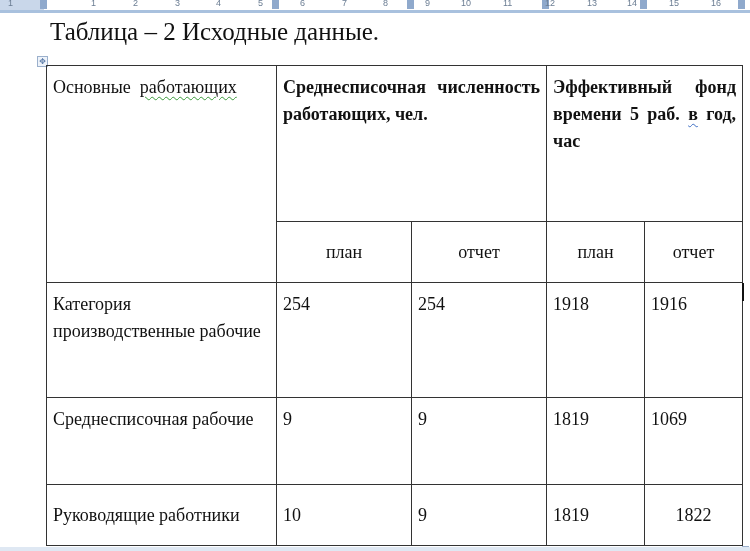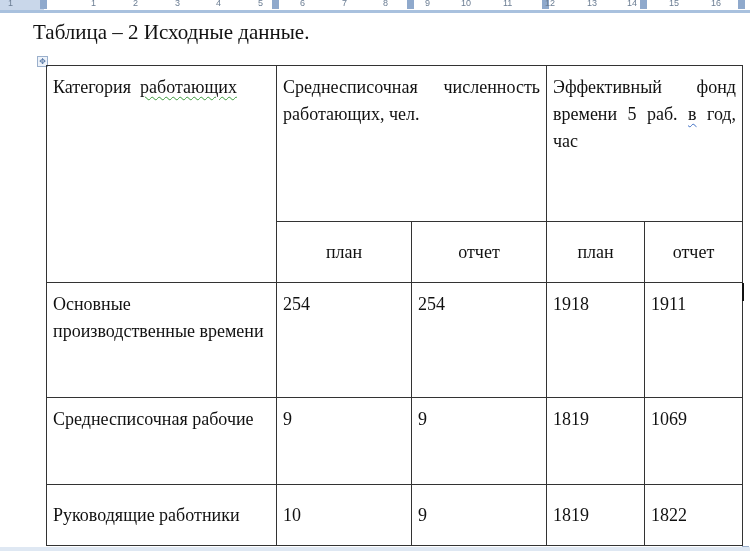--- a/index.html
+++ b/index.html
@@ -20,40 +20,40 @@
       white-space: nowrap;
     }
     .ruler .num { position: absolute; top: 0; }
     .ruler .marker {
       position: absolute; top: 0; width: 7px; height: 9px; background: #8fa9cc;
     }
     .ruler .margin-left {
       position: absolute; left: 0; top: 0; width: 44px; height: 10px; background: #c9d7ea;
     }
     .doc-title {
-      position: absolute; left: 33px; top: 20px;
-      font-size: 21px; line-height: 24px; color: #111; text-align: right;
+      position: absolute; left: 50px; top: 20px;
+      font-size: 25px; line-height: 24px; color: #111; text-align: right;
     }
     .move-handle {
       position: absolute; left: 37px; top: 56px; width: 9px; height: 9px;
       border: 1px solid #9bb0cc; background: #eef3fa;
       font-family: "DejaVu Sans", sans-serif; font-size: 8px; line-height: 9px;
       text-align: center; color: #5678a6;
     }
     table.data {
       position: absolute; left: 46px; top: 65px;
       border-collapse: collapse; table-layout: fixed;
       font-size: 18px; line-height: 27px; color: #111;
     }
     table.data td {
       border: 1.5px solid #333; vertical-align: top;
       padding: 8px 6px 0 6px; box-sizing: border-box;
     }
     td.center { text-align: center; vertical-align: middle !important; padding-top: 0 !important; }
-    td.justify { text-align: justify; text-align-last: left; }
+    td.justify { text-align: justify; text-align-last: left; font-weight: bold; }
     .wavy { text-decoration: underline wavy #3a9a3a; text-decoration-thickness: 1px; text-underline-offset: 3px; text-align: right; }
     .wavy-blue { text-decoration: underline wavy #3f6fc4; text-decoration-thickness: 1px; text-underline-offset: 3px; }
     .cursor-mark {
       position: absolute; left: 742px; top: 283px; width: 2px; height: 18px; background: #111;
     }
     .resize-handle {
       position: absolute; left: 742px; top: 546px; width: 5px; height: 5px;
       border: 1px solid #9bb0cc; background: #fff;
     }
     .bottom-bar {
@@ -100,57 +100,57 @@
   <colgroup>
     <col style="width:230px">
     <col style="width:135px">
     <col style="width:135px">
     <col style="width:98px">
     <col style="width:98px">
   </colgroup>
   <tbody>
       <tr style="height:156px">
     <td rowspan="2">
-      <span>Категория</span>&nbsp;
+      <span>Основные</span>&nbsp;
       <span class="wavy">работающих</span>
     </td>
     <td colspan="2" class="justify">
       <span>Среднесписочная численность работающих, чел.</span>
     </td>
     <td colspan="2" class="justify">
       <span>Эффективный фонд времени 5 раб.</span>
       <span class="wavy-blue">в</span>
       <span>год, час</span>
     </td>
   </tr>
   <tr style="height:61px">
     <td class="center">план</td>
     <td class="center">отчет</td>
     <td class="center">план</td>
     <td class="center">отчет</td>
   </tr>
   <tr style="height:115px">
-    <td>Основные производственные времени</td>
+    <td>Категория производственные рабочие</td>
     <td>254</td>
     <td>254</td>
     <td>1918</td>
-    <td>1911</td>
+    <td>1916</td>
   </tr>
   <tr style="height:87px">
     <td>Среднесписочная рабочие</td>
     <td>9</td>
     <td>9</td>
     <td>1819</td>
     <td>1069</td>
   </tr>
   <tr style="height:61px">
     <td class="" style="vertical-align:middle;padding-top:0;">Руководящие работники</td>
     <td style="vertical-align:middle;padding-top:0;">10</td>
     <td style="vertical-align:middle;padding-top:0;">9</td>
     <td style="vertical-align:middle;padding-top:0;">1819</td>
-    <td style="vertical-align:middle;padding-top:0;">1822</td>
+    <td style="vertical-align:middle;padding-top:0;text-align:center;">1822</td>
   </tr>
 </tbody>
   </table>
 
 <div class="cursor-mark"></div>
 <div class="resize-handle"></div>
 <div class="bottom-bar"></div>
 
 </body></html>

